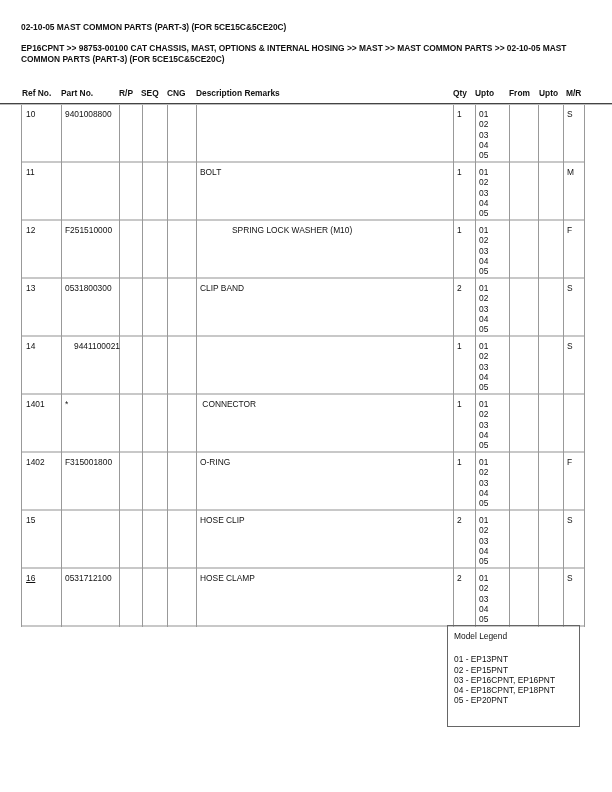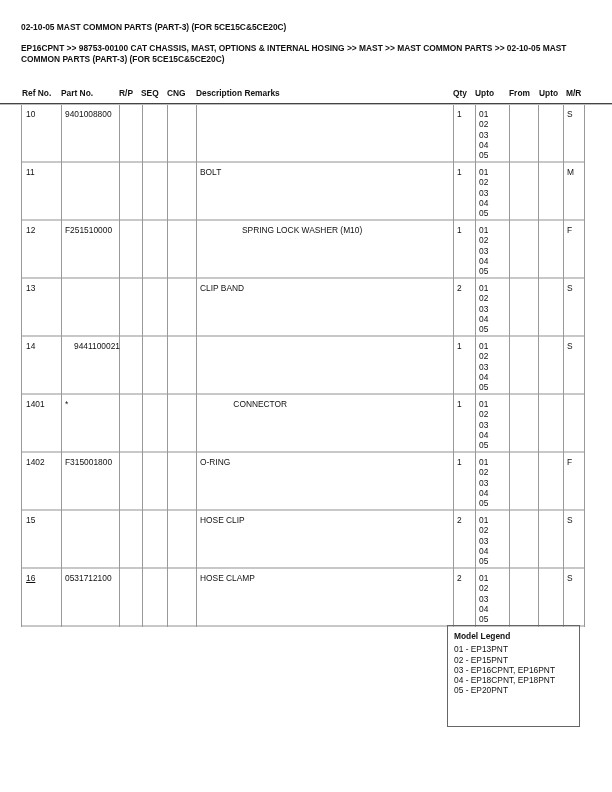--- a/index.html
+++ b/index.html
@@ -14,21 +14,21 @@
     .table { position: absolute; left: 21px; top: 105px; width: 562px; border-left: 1px solid #999;
              border-right: 1px solid #999; }
     .row { position: relative; height: 56px; border-bottom: 2px solid #c8c8c8; }
     .cell { position: absolute; top: 0; height: 56px; font-size: 8.4px; padding-top: 4px;
             box-sizing: border-box; padding-left: 4px; line-height: 10.3px; }
     .vline { position: absolute; top: 0; width: 1px; height: 58px; background: #999; }
     .models span { display: block; }
     .legend { position: absolute; left: 447px; top: 625px; width: 133px; height: 102px;
               border: 1px solid #666; box-sizing: border-box; padding: 5px 6px; font-size: 8.4px;
               line-height: 10.3px; }
-    .legend-title { font-weight: bold; margin-bottom: 3px; }
+    .legend-title { font-weight: normal; margin-bottom: 13px; }
   </style>
 </head>
 <body>
 
 <div class="title">02-10-05 MAST COMMON PARTS (PART-3) (FOR 5CE15C&amp;5CE20C)</div>
 <div class="breadcrumb">EP16CPNT &gt;&gt; 98753-00100 CAT CHASSIS, MAST, OPTIONS &amp; INTERNAL HOSING &gt;&gt; MAST &gt;&gt; MAST COMMON PARTS &gt;&gt; 02-10-05 MAST COMMON PARTS (PART-3) (FOR 5CE15C&amp;5CE20C)</div>
 
 <div>
   <span class="hdr" style="left:22px">Ref No.</span>
   <span class="hdr" style="left:61px">Part No.</span>
@@ -110,21 +110,21 @@
       <div class="vline" style="left: 431px;"></div>
       <div class="vline" style="left: 453px;"></div>
       <div class="vline" style="left: 487px;"></div>
       <div class="vline" style="left: 516px;"></div>
       <div class="vline" style="left: 541px;"></div>
       <div class="cell" style="left: 0px;">12</div>
       <div class="cell" style="left: 39px;">F251510000</div>
       <div class="cell" style="left: 97px;"></div>
       <div class="cell" style="left: 120px;"></div>
       <div class="cell" style="left: 145px;"></div>
-      <div class="cell" style="left: 184px; white-space: pre; padding-left: 36px;">SPRING LOCK WASHER (M10)</div>
+      <div class="cell" style="left: 174px; white-space: pre; padding-left: 36px;">SPRING LOCK WASHER (M10)</div>
       <div class="cell" style="left: 431px;">1</div>
       <div class="cell models" style="left: 453px;">
         <span>01</span>
         <span>02</span>
         <span>03</span>
         <span>04</span>
         <span>05</span>
       </div>
       <div class="cell" style="left: 487px;"></div>
       <div class="cell" style="left: 516px;"></div>
@@ -135,20 +135,21 @@
       <div class="vline" style="left: 97px;"></div>
       <div class="vline" style="left: 120px;"></div>
       <div class="vline" style="left: 145px;"></div>
       <div class="vline" style="left: 174px;"></div>
       <div class="vline" style="left: 431px;"></div>
       <div class="vline" style="left: 453px;"></div>
       <div class="vline" style="left: 487px;"></div>
       <div class="vline" style="left: 516px;"></div>
       <div class="vline" style="left: 541px;"></div>
       <div class="cell" style="left: 0px;">13</div>
+      <div class="cell" style="left: 39px;">0531800300</div>
       <div class="cell" style="left: 97px;"></div>
       <div class="cell" style="left: 120px;"></div>
       <div class="cell" style="left: 145px;"></div>
       <div class="cell" style="left: 174px; white-space: pre;">CLIP BAND</div>
       <div class="cell" style="left: 431px;">2</div>
       <div class="cell models" style="left: 453px;">
         <span>01</span>
         <span>02</span>
         <span>03</span>
         <span>04</span>
@@ -195,21 +196,21 @@
       <div class="vline" style="left: 431px;"></div>
       <div class="vline" style="left: 453px;"></div>
       <div class="vline" style="left: 487px;"></div>
       <div class="vline" style="left: 516px;"></div>
       <div class="vline" style="left: 541px;"></div>
       <div class="cell" style="left: 0px;">1401</div>
       <div class="cell" style="left: 39px;">*</div>
       <div class="cell" style="left: 97px;"></div>
       <div class="cell" style="left: 120px;"></div>
       <div class="cell" style="left: 145px;"></div>
-      <div class="cell" style="left: 174px; white-space: pre; margin-left: 31px;"> CONNECTOR</div>
+      <div class="cell" style="left: 174px; white-space: pre;"> CONNECTOR</div>
       <div class="cell" style="left: 431px;">1</div>
       <div class="cell models" style="left: 453px;">
         <span>01</span>
         <span>02</span>
         <span>03</span>
         <span>04</span>
         <span>05</span>
       </div>
       <div class="cell" style="left: 487px;"></div>
       <div class="cell" style="left: 516px;"></div>

